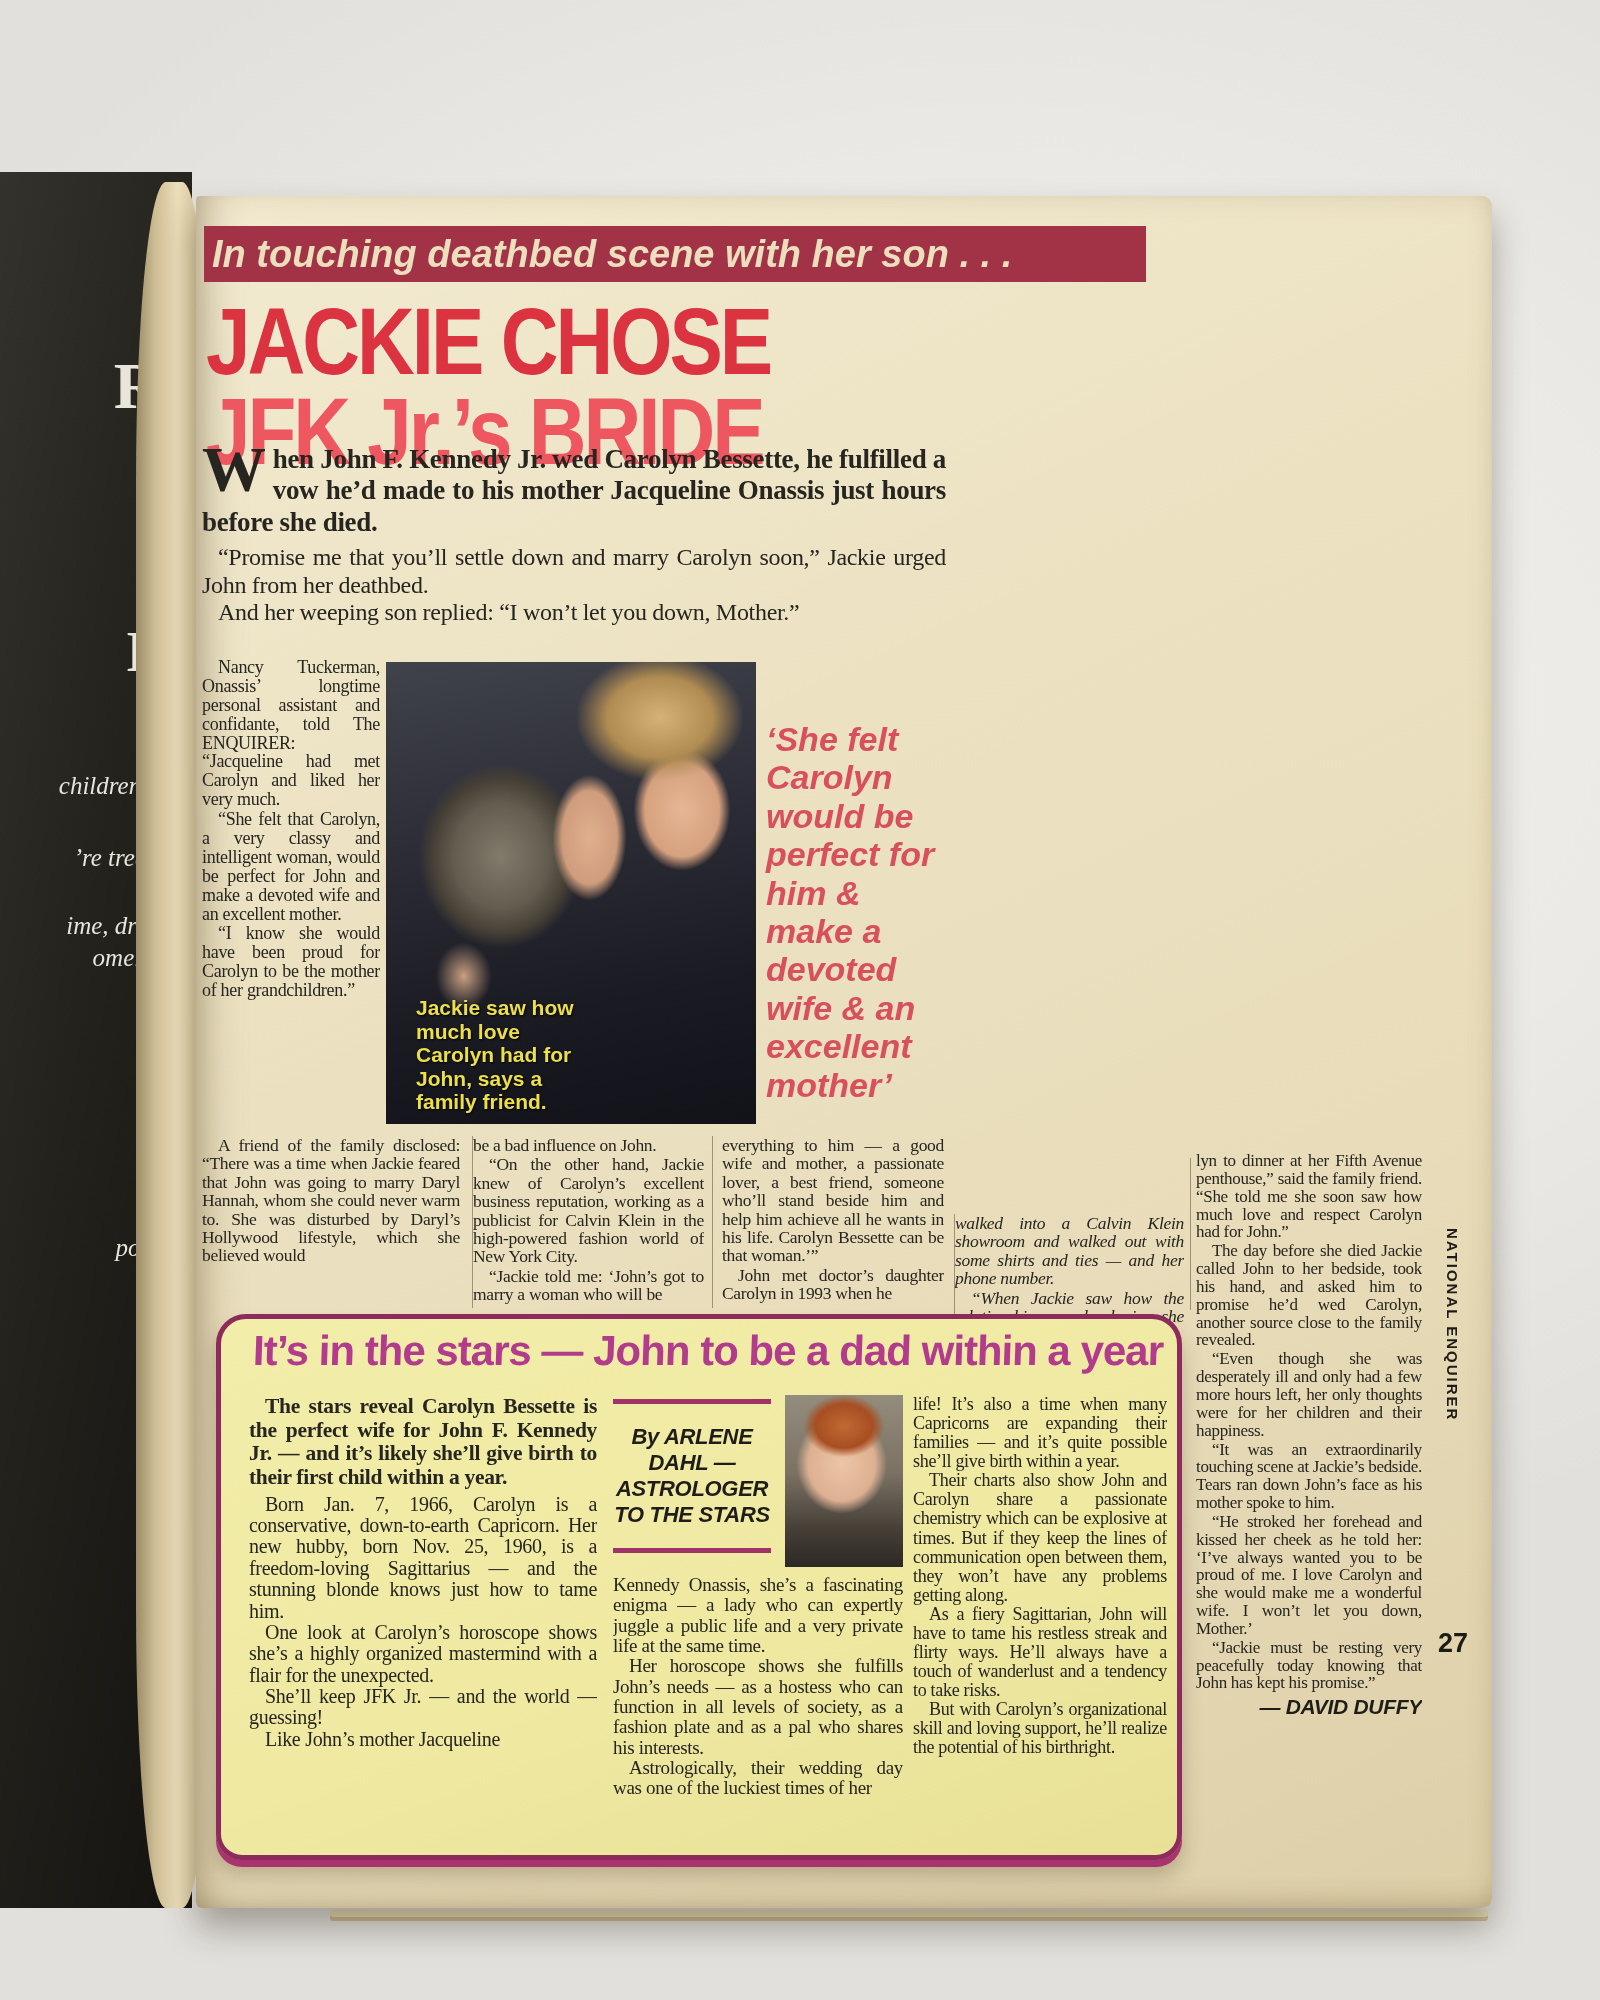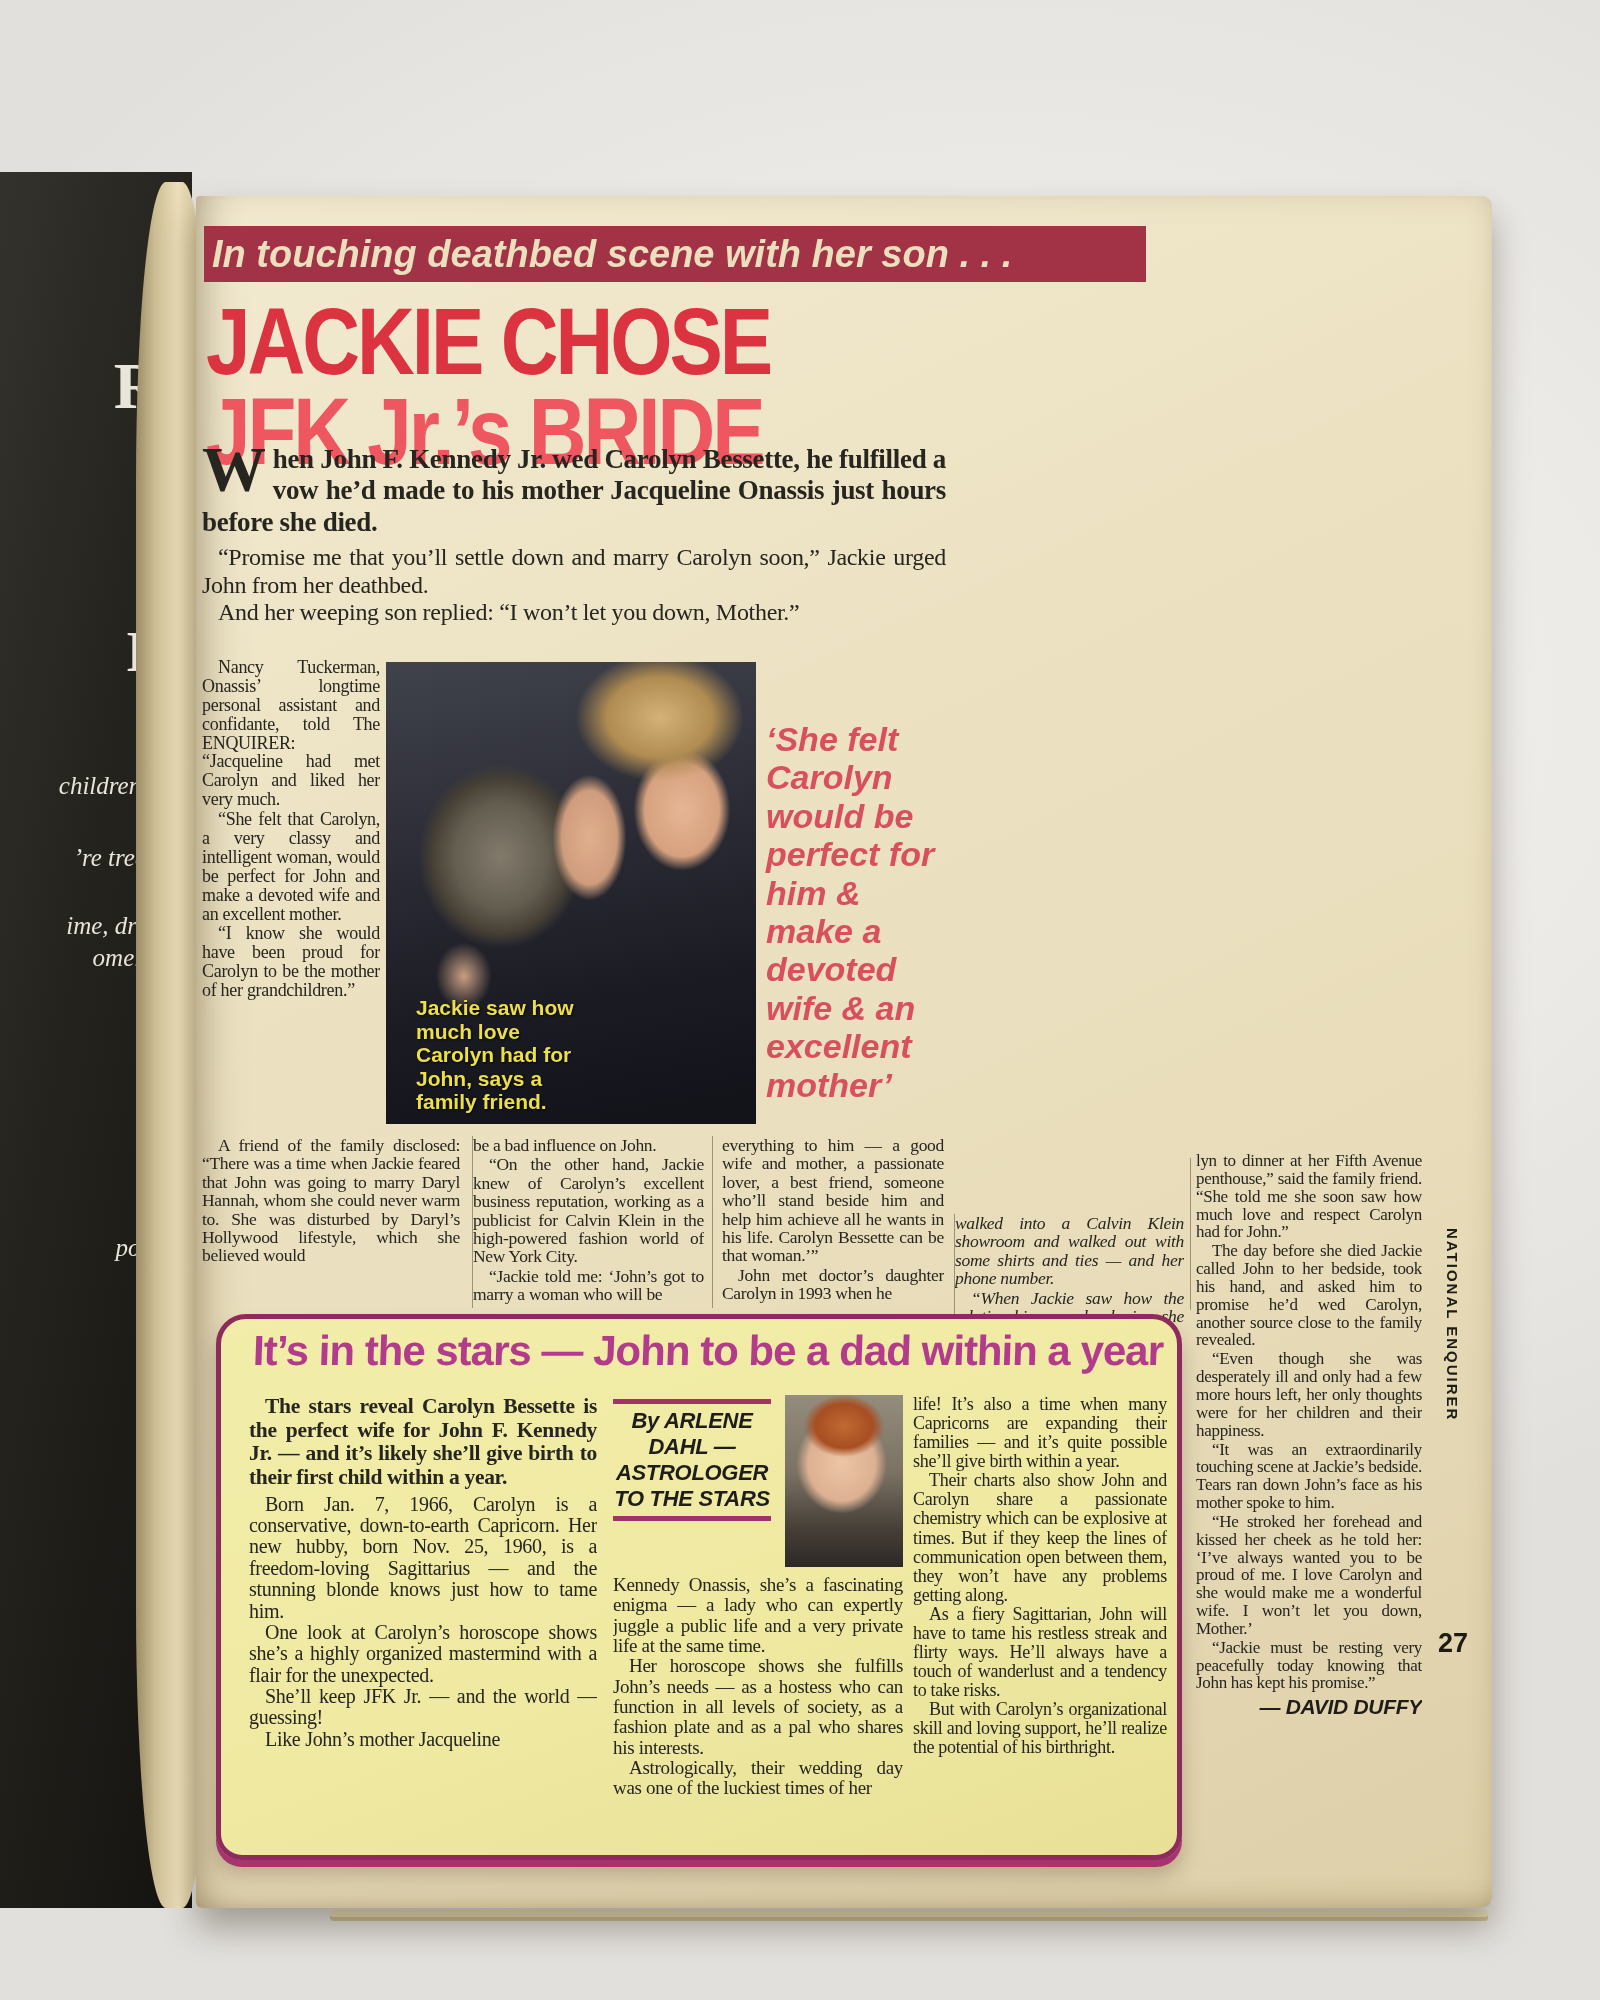--- a/index.html
+++ b/index.html
@@ -93,21 +93,21 @@
   .sb-title{position:absolute;left:32px;top:8px;font-family:"Liberation Sans",sans-serif;
     font-weight:bold;font-size:42px;letter-spacing:-1px;color:#b23b8b;white-space:nowrap;transform:skewX(-2deg);}
   .sb-col{position:absolute;top:76px;height:452px;overflow:hidden;color:#26251f;text-align:justify;letter-spacing:-0.3px;}
   .sb-col p{margin:0;}
   .sb-col p.ind{text-indent:16px;}
   .sb1{left:28px;width:348px;font-size:20px;line-height:1.07;}
   .sb-lead{font-weight:bold;font-size:21.5px;line-height:1.1;margin-bottom:4px !important;}
   .sb2{left:392px;width:290px;font-size:19px;line-height:1.07;}
   .sb3{left:692px;width:254px;font-size:18px;line-height:1.06;}
   .astro-byline{float:left;width:158px;border-top:5px solid #a03468;border-bottom:5px solid #a03468;
-    padding:4px 0;margin:4px 0 8px 0;text-align:center;font-family:"Liberation Sans",sans-serif;
+    padding:20px 0;margin:4px 0 8px 0;text-align:center;font-family:"Liberation Sans",sans-serif;
     font-weight:bold;font-style:italic;font-size:22px;line-height:1.18;color:#1e1d1a;}
   .astro-photo{float:right;width:118px;height:172px;margin:0 0 6px 8px;
     background:
       radial-gradient(52px 40px at 50% 18%, #c06a33 0%, #a84e22 55%, rgba(168,78,34,0) 78%),
       radial-gradient(58px 64px at 48% 40%, #ecc6a6 0%, #ddb092 58%, rgba(221,176,146,0) 78%),
       radial-gradient(22px 10px at 48% 52%, #b4404a 0%, rgba(180,64,74,0) 75%),
       linear-gradient(180deg, #948c7c 0%, #7b7264 45%, #463f37 78%, #2c2824 100%);}
   .clearfix{clear:both;height:2px;}
   
   .mag-name{position:absolute;left:1248px;top:1032px;height:400px;

